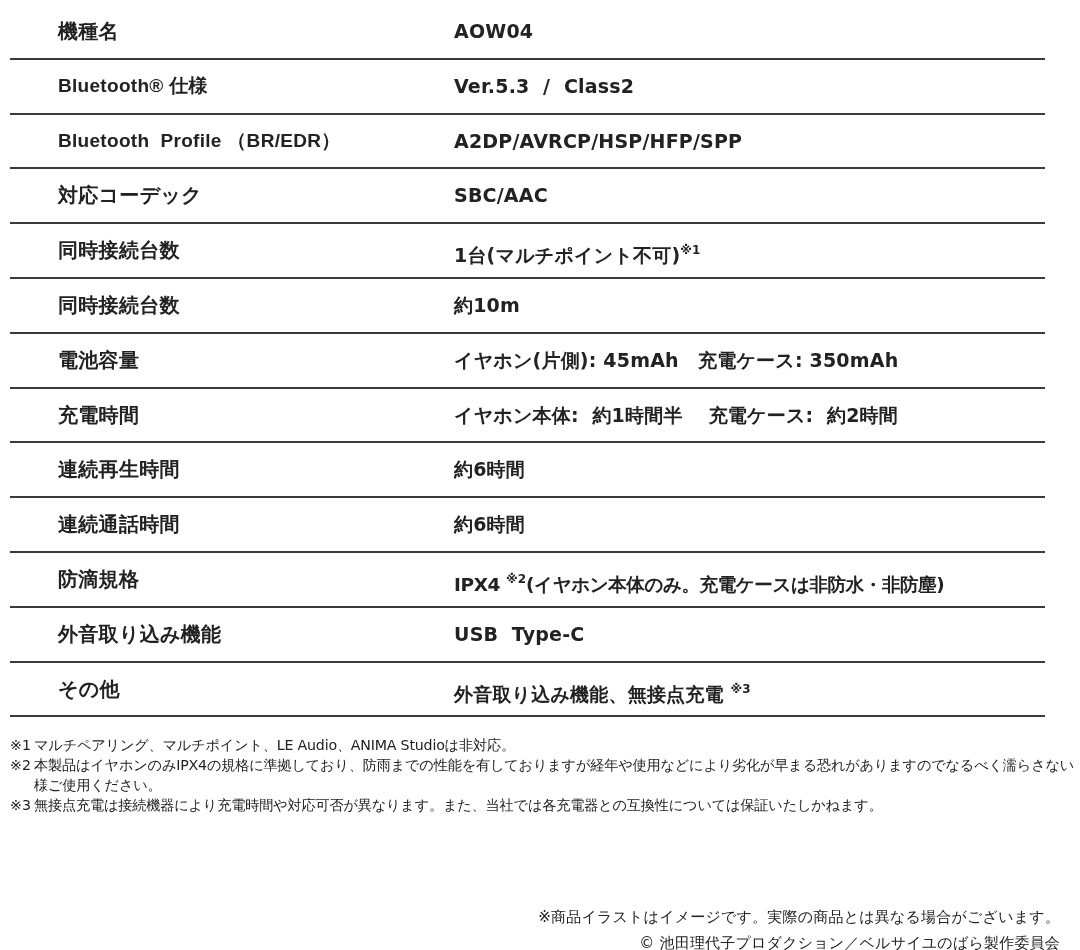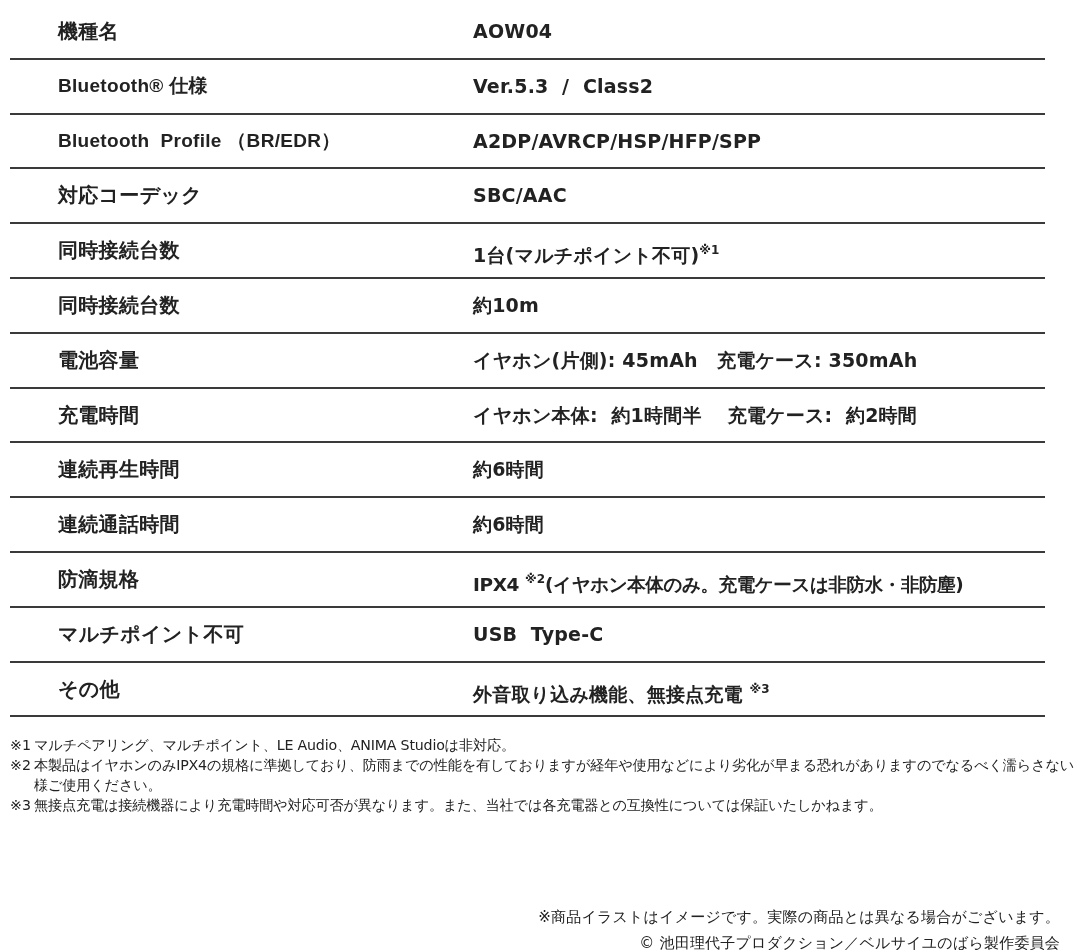--- a/index.html
+++ b/index.html
@@ -36,21 +36,21 @@
       line-height: 26px;
       white-space: nowrap;
       letter-spacing: 0.3px;
     }
     .spec-label.latin {
       font-family: "Liberation Sans", sans-serif;
       font-size: 19px;
     }
     .spec-value {
       position: absolute;
-      left: 463px;
+      left: 444px;
       top: 13px;
       font-size: 19px;
       line-height: 26px;
       white-space: nowrap;
       letter-spacing: 0.2px;
     }
     .spec-value .sup {
       font-size: 12px;
       vertical-align: 8px;
       letter-spacing: 0;
@@ -132,21 +132,21 @@
   </div>
   <div class="spec-row">
     <span class="spec-label">連続通話時間</span>
     <span class="spec-value"><span>約6時間</span></span>
   </div>
   <div class="spec-row">
     <span class="spec-label">防滴規格</span>
     <span class="spec-value" style="letter-spacing:-0.4px; font-size:18.5px"><span style="white-space:pre">IPX4 </span><span class="sup">※2</span><span>(イヤホン本体のみ。充電ケースは非防水・非防塵)</span></span>
   </div>
   <div class="spec-row">
-    <span class="spec-label">マルチポイント不可</span>
+    <span class="spec-label">外音取り込み機能</span>
     <span class="spec-value" style="white-space:pre"><span>USB  Type-C</span></span>
   </div>
   <div class="spec-row">
     <span class="spec-label">その他</span>
     <span class="spec-value"><span style="white-space:pre">外音取り込み機能、無接点充電 </span><span class="sup">※3</span></span>
   </div>
 </div>
 
 <div class="notes">
   <div class="note">

